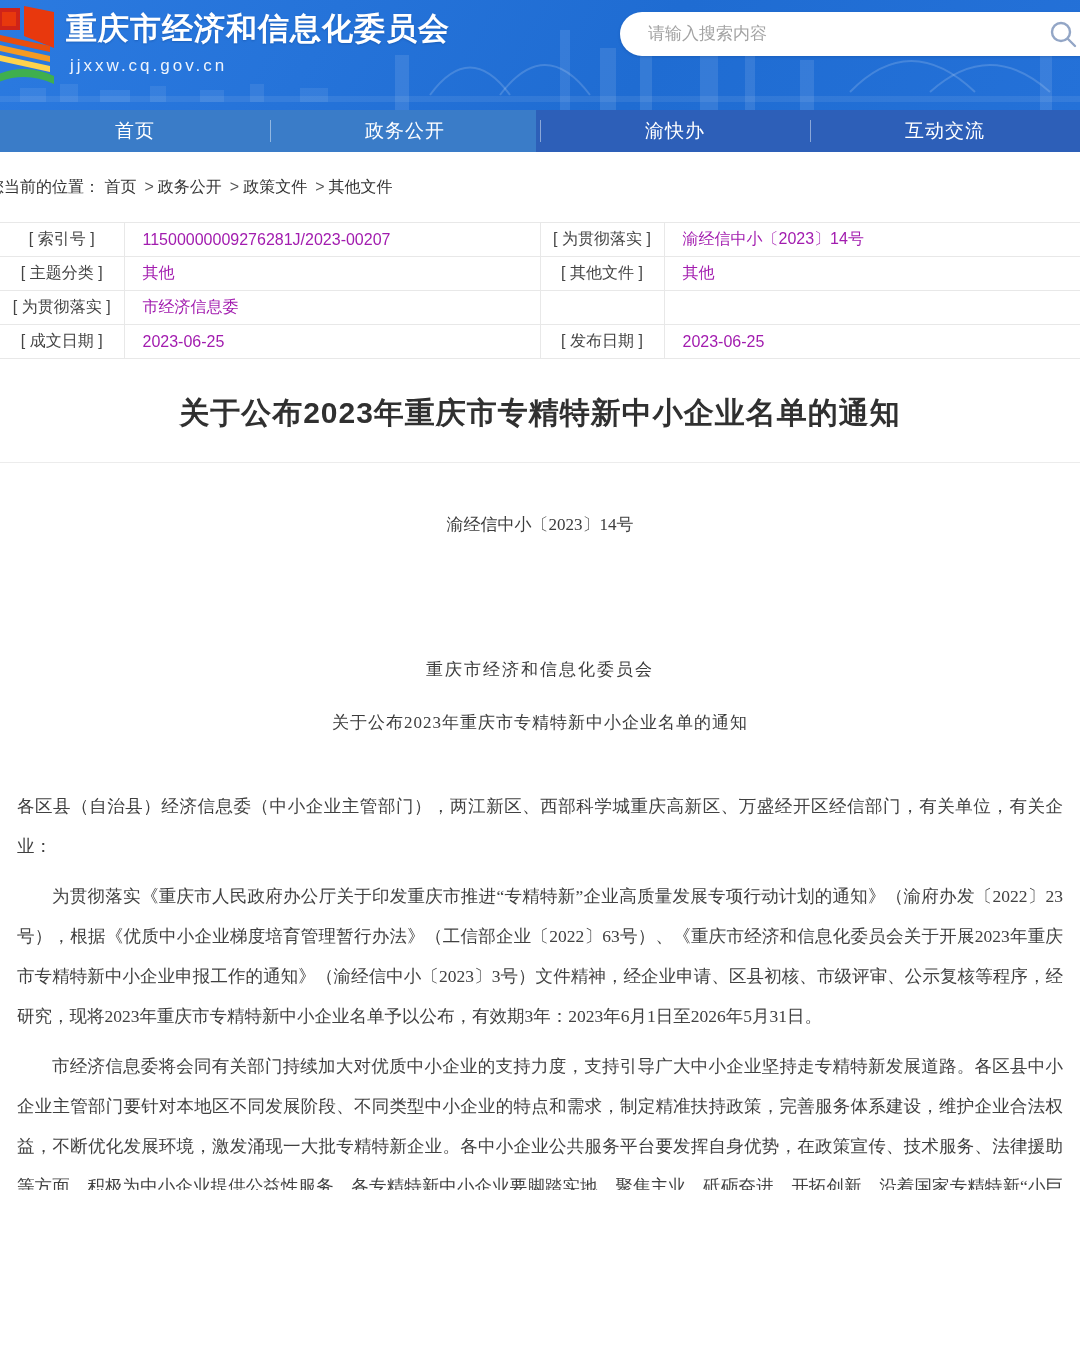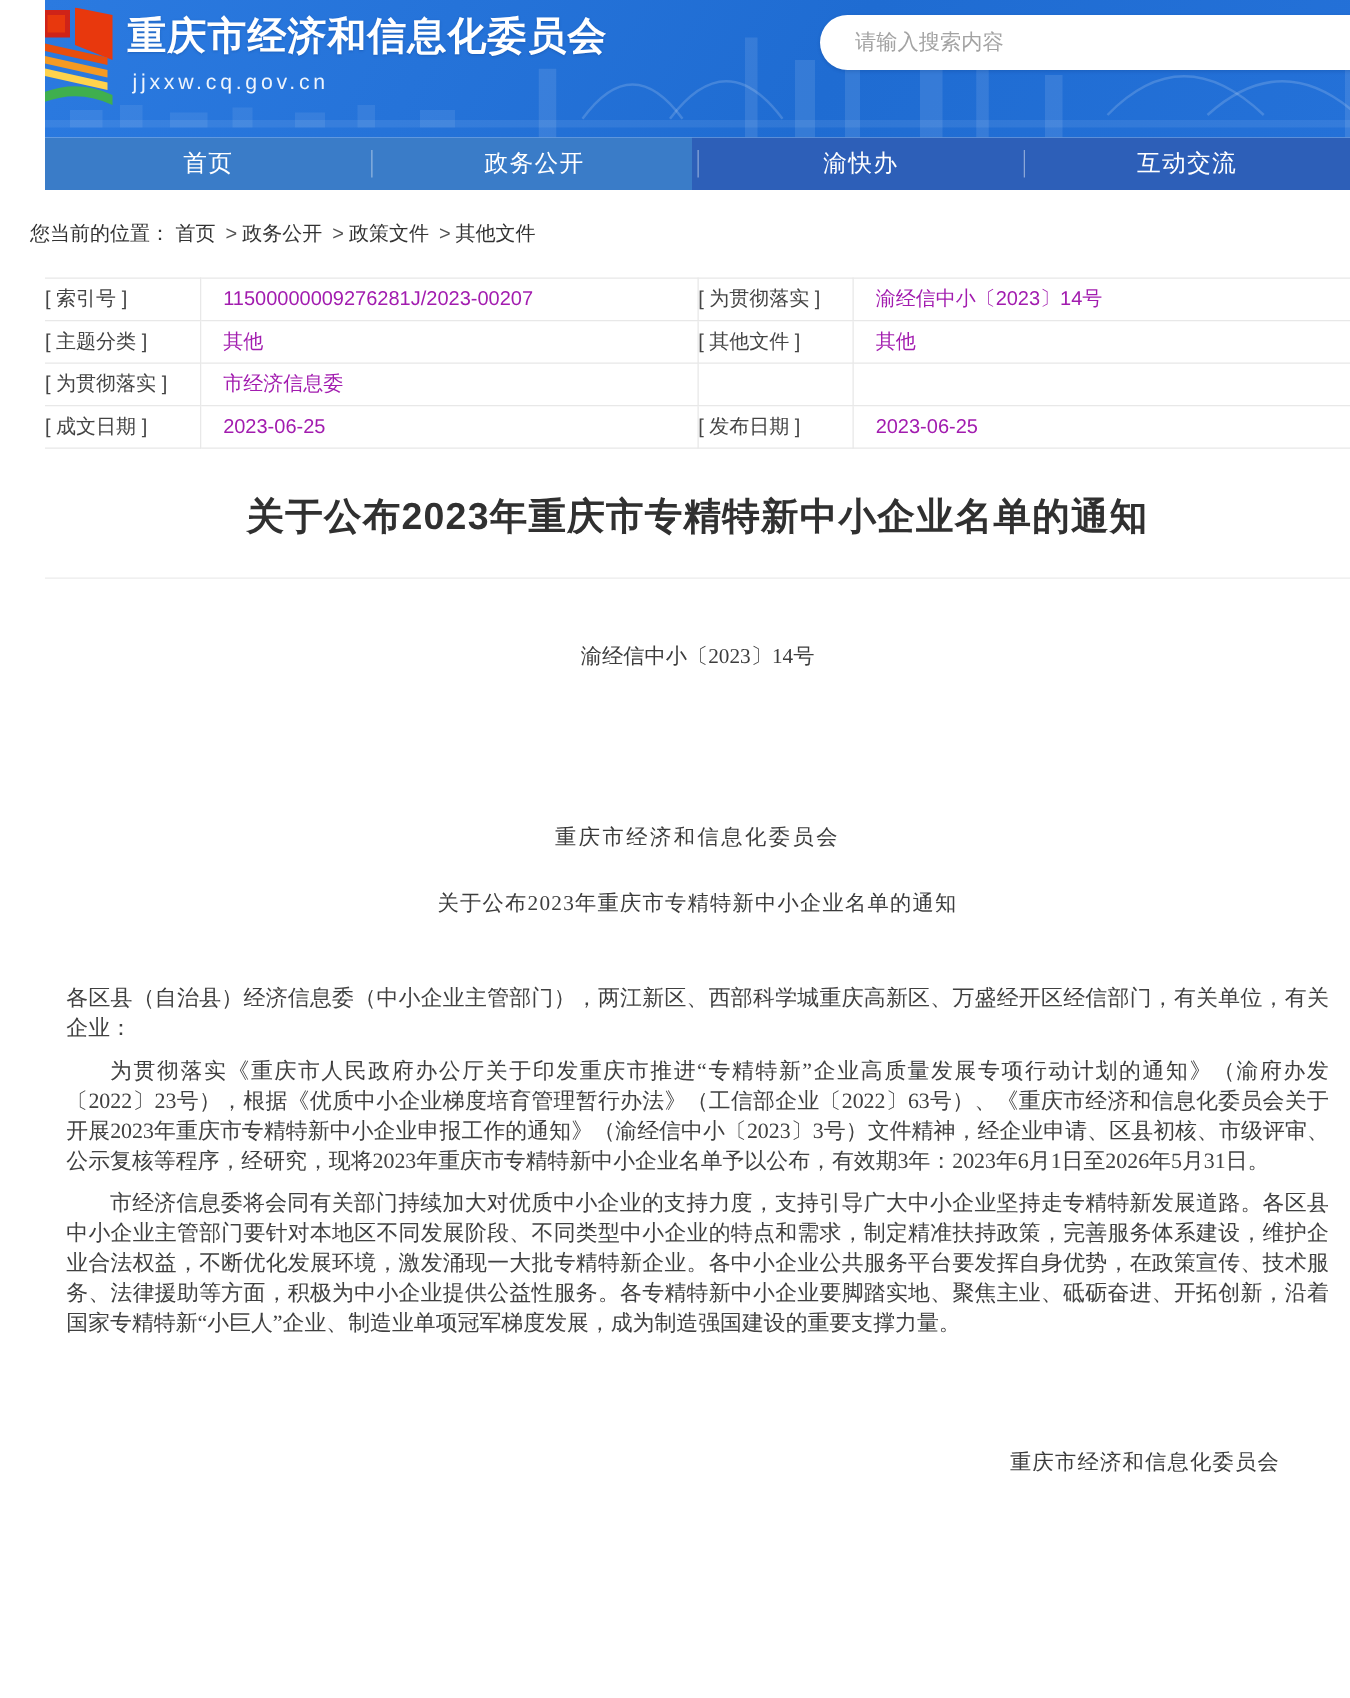--- a/index.html
+++ b/index.html
@@ -1,18 +1,18 @@
 <!DOCTYPE html>
 <html><head>
 <meta charset="utf-8">
 <style>
   * { margin:0; padding:0; box-sizing:border-box; }
   html,body { background:#ffffff; }
   body { font-family:"Liberation Sans", sans-serif; }
-  .page { width:1080px; height:1190px; overflow:hidden; position:relative; background:#fff; margin:0 auto;padding-left:36px; }
+  .page { width:1080px; height:1190px; overflow:hidden; position:relative; background:#fff; margin:0 auto; }
 
   
   .header { position:relative; height:110px; background:linear-gradient(120deg,#2b7ae0 0%, #1f6cd2 60%, #2471d8 100%); overflow:hidden; }
   .header-deco { position:absolute; left:0; top:0; width:1080px; height:110px; pointer-events:none; }
   .logo { position:absolute; left:-8px; top:6px; width:64px; height:84px; }
   .site-title { position:absolute; left:66px; top:8px; color:#ffffff; font-size:31px; font-weight:bold; letter-spacing:1px; white-space:nowrap; text-shadow:0 1px 2px rgba(0,40,100,.25); }
   .site-url { position:absolute; left:70px; top:56px; color:rgba(255,255,255,.92); font-size:17px; font-weight:normal; letter-spacing:3px; }
   .search-box { position:absolute; left:620px; top:12px; width:482px; height:44px; background:#ffffff; border-radius:22px; box-shadow:0 1px 3px rgba(0,40,100,.2); }
   .search-input { width:100%; height:100%; border:none; outline:none; background:transparent; border-radius:22px; padding:0 66px 0 28px; font-size:17px; color:#333; font-family:"Liberation Sans",sans-serif; }
   .search-input::placeholder { color:#a3a3a3; }
@@ -25,33 +25,33 @@
 
   
   .breadcrumb { padding:25px 0 24px 0; font-size:16px; color:#333; }
   .breadcrumb-inner { margin-left:-12px; white-space:nowrap; }
   .crumb { color:#333; cursor:pointer; }
   .crumb-sep { color:#555; margin:0 4px 0 8px; }
 
   
   .meta-table { width:100%; border-collapse:collapse; font-size:16px; table-layout:fixed; }
   .meta-table td { border:1px solid #e8e8e8; height:34px; background:#fff; }
-  .meta-table td.cell-label { width:124px; text-align:left; color:#444; }
+  .meta-table td.cell-label { width:124px; text-align:center; color:#444; }
   .meta-table td.cell-value { padding-left:18px; color:#a21caf; }
   .meta-table tr td:first-child { border-left:none; }
   .meta-table tr td:last-child { border-right:none; }
 
   
   .doc-title { text-align:center; font-size:30px; font-weight:bold; color:#303030; padding:34px 40px 28px 40px; letter-spacing:1px; }
   .title-divider { border-bottom:1px solid #ececec; }
   .serif { font-family:"Liberation Serif","DejaVu Serif",serif; }
   .doc-number { text-align:center; font-size:17px; color:#3c3c3c; margin-top:50px; }
   .org-line { text-align:center; font-size:17px; color:#3c3c3c; margin-top:122px; letter-spacing:2px; }
   .subtitle-line { text-align:center; font-size:17px; color:#3c3c3c; margin-top:30px; letter-spacing:1px; }
-  .doc-body { margin:0 17px; color:#404040; font-size:17.5px; line-height:24px; text-align:justify; }
+  .doc-body { margin:0 17px; color:#404040; font-size:17.5px; line-height:40px; text-align:justify; }
   .doc-body p.first { margin-top:52px; }
   .doc-body p.indent { text-indent:2em; margin-top:10px; }
   .sign-block { margin-right:56px; text-align:right; color:#3c3c3c; font-size:17px; }
   .signature { margin-top:88px; letter-spacing:1px; }
 </style>
 </head>
 <body>
 
 <div class="page">
 

